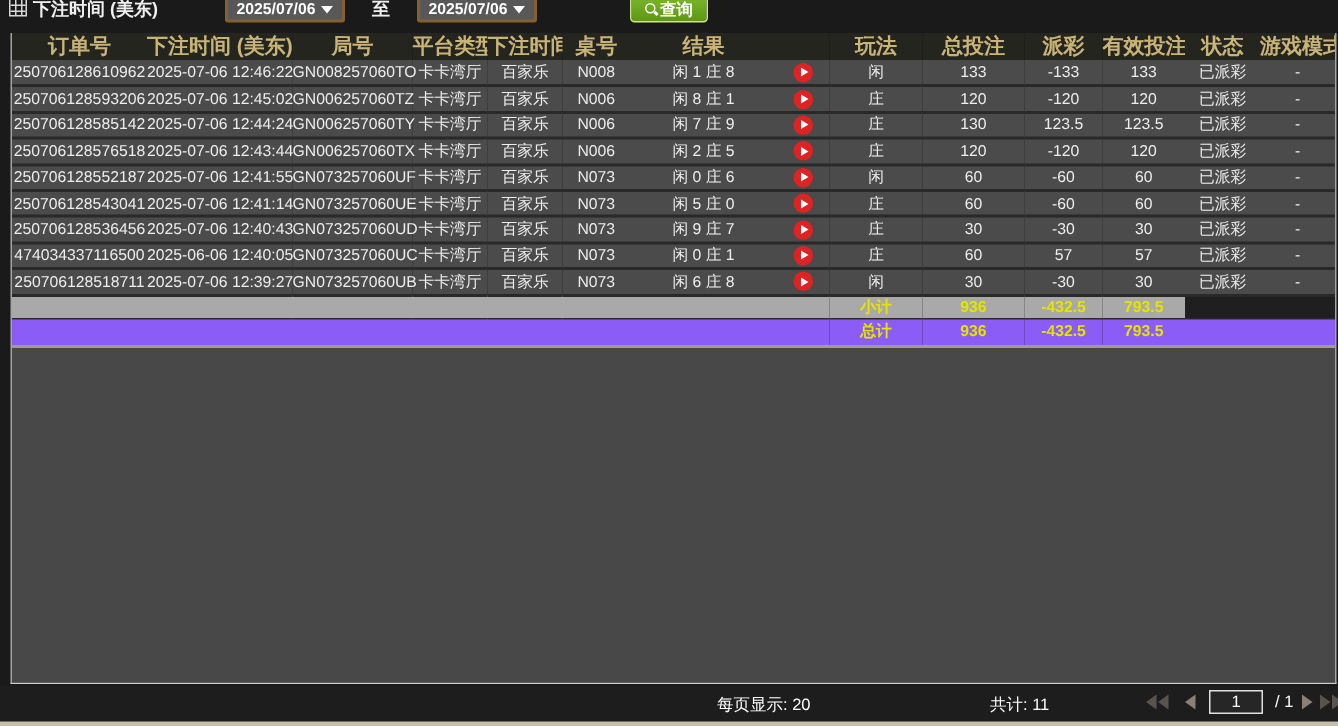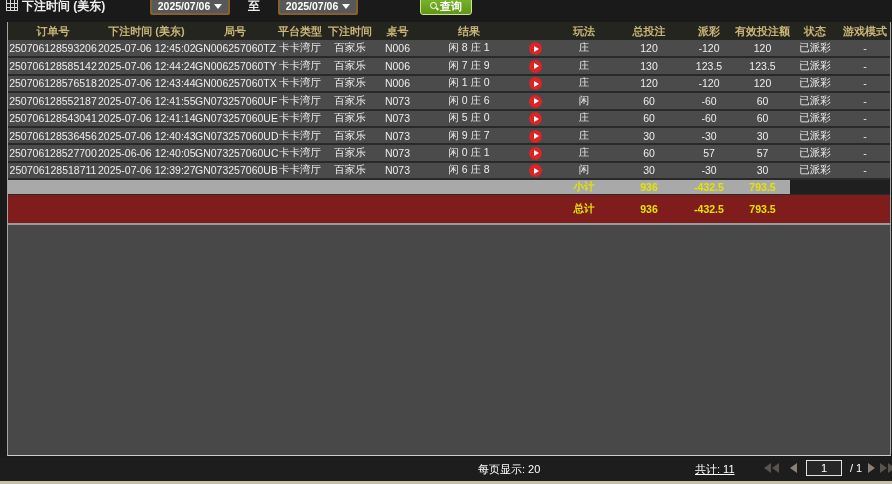--- a/index.html
+++ b/index.html
@@ -26,39 +26,39 @@
     display:flex;align-items:center;justify-content:center;gap:2px;cursor:pointer;}
   .mag-icon{position:relative;width:8px;height:8px;display:inline-block;}
   .mag-icon::before{content:"";position:absolute;left:0;top:0;width:5px;height:5px;border:1.4px solid #fff;border-radius:50%;}
   .mag-icon::after{content:"";position:absolute;left:5.5px;top:5.5px;width:3px;height:1.6px;background:#fff;transform:rotate(45deg);}
 
   
   #tablewrap{position:absolute;left:7px;top:22px;width:884px;height:434px;
     border-left:1px solid #a5a5a5;border-right:1px solid #a5a5a5;border-bottom:1px solid #cfcfcf;
     display:flex;flex-direction:column;background:#1a1a1a;}
   table.grid{border-collapse:collapse;table-layout:fixed;width:882px;}
-  table.grid th{height:18px;background:#252520;color:#c9b478;font-size:11px;font-weight:bold;
+  table.grid th{height:18px;background:#252520;color:#c9b478;font-size:14px;font-weight:bold;
     white-space:nowrap;overflow:hidden;padding:0;text-align:center;}
   table.grid td{height:17.4px;background:#4b4b4b;color:#ededed;font-size:10.5px;
     white-space:nowrap;overflow:visible;padding:0;text-align:center;border-bottom:2px solid #292929;}
   td.neg{color:#2fd42f;} td.pos{color:#d03030;} td.zero{color:#ededed;}
   td.status{color:#2bc42b;} td.mode{color:#c0c0c0;}
   .playbtn{display:inline-flex;align-items:center;justify-content:center;width:13px;height:13px;
     border-radius:50%;background:#dd2323;vertical-align:middle;cursor:pointer;}
   .playbtn::before{content:"";width:0;height:0;border-top:3px solid transparent;border-bottom:3px solid transparent;
     border-left:5px solid #fff;margin-left:1px;}
   tr.subrow td{height:15px;background:#a9a9a9;color:#e4e400;font-weight:bold;border-bottom:1px solid #2a2a2a;}
   tr.subrow td.dark{background:#1f1f1f;}
-  tr.totrow td{height:28px;background:#7f1d1d;color:#e4e400;font-weight:bold;border-bottom:0;}
+  tr.totrow td{height:18px;background:#8b5cf6;color:#e4e400;font-weight:bold;border-bottom:0;}
   #empty-area{flex:1;background:#484848;border-top:2px solid #9b9b9b;}
 
   
   #pager{position:absolute;left:0;top:457px;width:892px;height:24px;background:#1d1d1d;color:#fff;font-size:11px;}
   .pager-item{position:absolute;top:5px;white-space:nowrap;}
-  #page-size{left:478px;} #total-count{left:695px;text-decoration:underline;}
+  #page-size{left:478px;} #total-count{left:660px;}
   .tri{display:inline-block;width:0;height:0;border-top:5px solid transparent;border-bottom:5px solid transparent;}
   .tri.l{border-right:7px solid #8a8076;} .tri.r{border-left:7px solid #8a8076;}
   .tri.dim{opacity:.55;}
   .nav{position:absolute;top:6px;display:flex;gap:1px;cursor:pointer;}
   #nav-first{left:764px;} #nav-prev{left:790px;} #nav-next{left:868px;} #nav-last{left:880px;}
   #page-input{position:absolute;left:806px;top:3px;width:36px;height:16px;background:#262626;
     border:1px solid #e0e0e0;color:#fff;font-size:11px;text-align:center;padding:0;}
   #page-of{left:850px;}
 
   #bottom-strip{position:absolute;left:0;top:481px;width:892px;height:3px;background:#c8bfab;}
@@ -117,20 +117,36 @@
             <th>玩法</th>
             <th>总投注</th>
             <th>派彩</th>
             <th>有效投注额</th>
             <th>状态</th>
             <th>游戏模式</th>
           </tr>
         </thead>
       <tbody id="rows-body">
           <tr>
+            <td>250706128610962</td>
+            <td>2025-07-06 12:46:22</td>
+            <td>GN008257060TO</td>
+            <td>卡卡湾厅</td>
+            <td>百家乐</td>
+            <td>N008</td>
+            <td>闲 1 庄 8</td>
+            <td><span class="playbtn"></span></td>
+            <td>闲</td>
+            <td>133</td>
+            <td class="neg">-133</td>
+            <td>133</td>
+            <td class="status">已派彩</td>
+            <td class="mode">-</td>
+          </tr>
+          <tr>
             <td>250706128593206</td>
             <td>2025-07-06 12:45:02</td>
             <td>GN006257060TZ</td>
             <td>卡卡湾厅</td>
             <td>百家乐</td>
             <td>N006</td>
             <td>闲 8 庄 1</td>
             <td><span class="playbtn"></span></td>
             <td>庄</td>
             <td>120</td>
@@ -155,21 +171,21 @@
             <td class="status">已派彩</td>
             <td class="mode">-</td>
           </tr>
           <tr>
             <td>250706128576518</td>
             <td>2025-07-06 12:43:44</td>
             <td>GN006257060TX</td>
             <td>卡卡湾厅</td>
             <td>百家乐</td>
             <td>N006</td>
-            <td>闲 1 庄 0</td>
+            <td>闲 2 庄 5</td>
             <td><span class="playbtn"></span></td>
             <td>庄</td>
             <td>120</td>
             <td class="neg">-120</td>
             <td>120</td>
             <td class="status">已派彩</td>
             <td class="mode">-</td>
           </tr>
           <tr>
             <td>250706128552187</td>
@@ -213,21 +229,21 @@
             <td>闲 9 庄 7</td>
             <td><span class="playbtn"></span></td>
             <td>庄</td>
             <td>30</td>
             <td class="neg">-30</td>
             <td>30</td>
             <td class="status">已派彩</td>
             <td class="mode">-</td>
           </tr>
           <tr>
-            <td>250706128527700</td>
+            <td>474034337116500</td>
             <td>2025-06-06 12:40:05</td>
             <td>GN073257060UC</td>
             <td>卡卡湾厅</td>
             <td>百家乐</td>
             <td>N073</td>
             <td>闲 0 庄 1</td>
             <td><span class="playbtn"></span></td>
             <td>庄</td>
             <td>60</td>
             <td class="pos">57</td>

